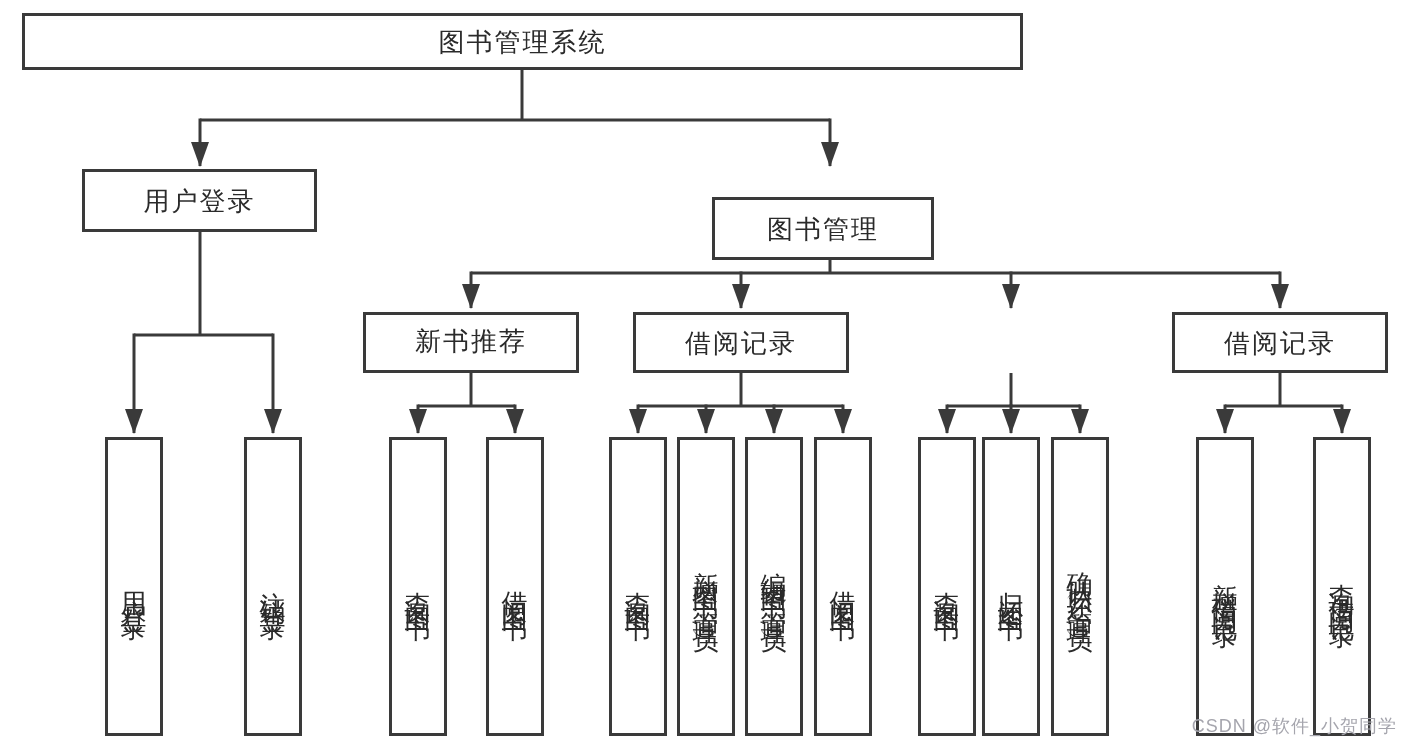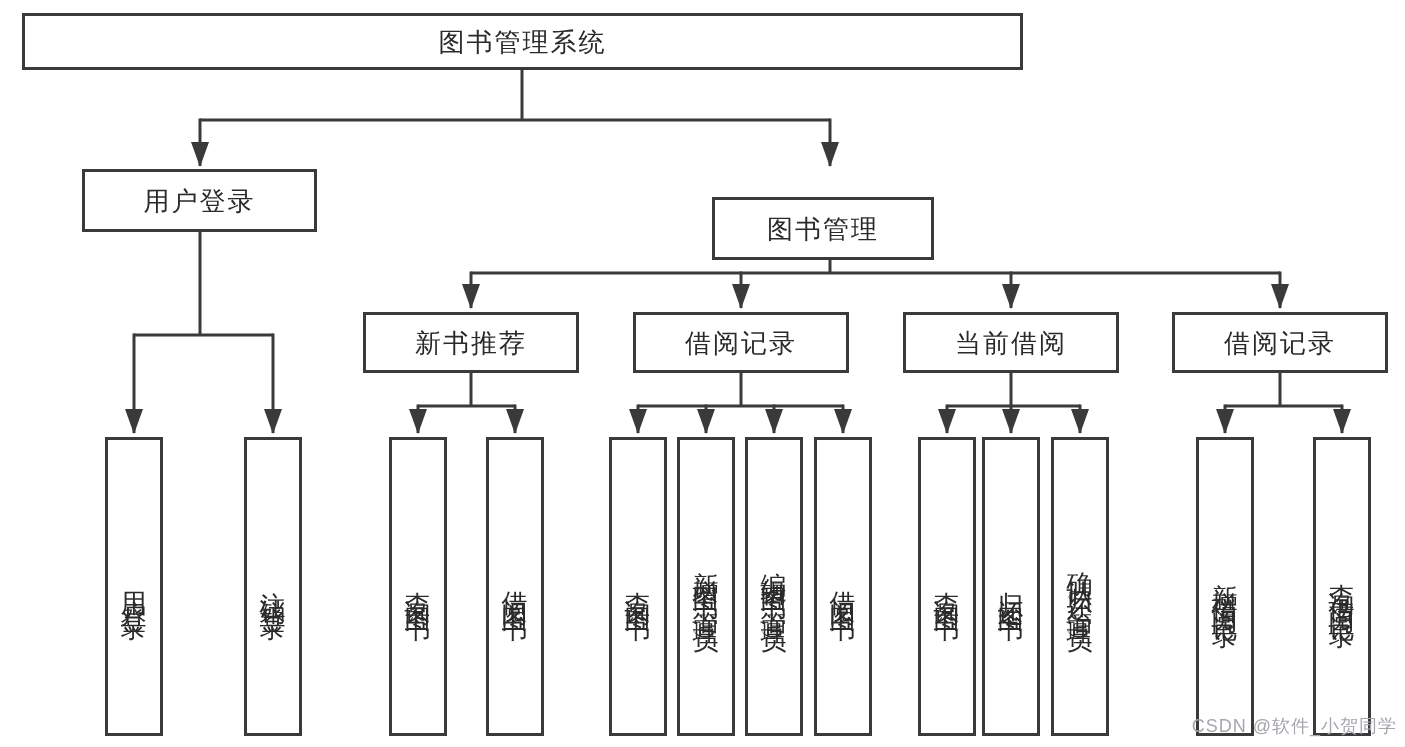--- a/index.html
+++ b/index.html
@@ -25,21 +25,21 @@
     writing-mode:vertical-rl;text-orientation:mixed;
     letter-spacing:8px;
   }
   
   .n-root{left:22px;top:13px;width:1001px;height:57px;}
   
   .n-l2a{left:82px;top:169px;width:235px;height:63px;}
   .n-l2b{left:712px;top:169px;width:222px;height:63px;margin-top:28px;}
   
   .n-l3{top:312px;width:216px;height:61px;}
-  .n-l3a{left:363px;}
+  .n-l3a{left:363px;font-family:Liberation Mono, monospace;}
   .n-l3b{left:633px;}
   .n-l3c{left:903px;}
   .n-l3d{left:1172px;}
   
   .leaf{top:437px;width:58px;height:299px;}
   .lf1{left:105px;}  .lf2{left:244px;}
   .lf3{left:389px;}  .lf4{left:486px;}
   .lf5{left:609px;}  .lf6{left:677px;}  .lf7{left:745px;}  .lf8{left:814px;}
   .lf9{left:918px;}  .lf10{left:982px;} .lf11{left:1051px;}
   .lf12{left:1196px;}.lf13{left:1313px;}
@@ -109,21 +109,20 @@
     </g>
   </svg>
 
   <div class="box n-root">图书管理系统</div>
 
   <div class="box n-l2a">用户登录</div>
   <div class="box n-l2b">图书管理</div>
 
   <div class="box n-l3 n-l3a">新书推荐</div>
   <div class="box n-l3 n-l3b">借阅记录</div>
-  <div class="box n-l3 n-l3c">当前借阅</div>
   <div class="box n-l3 n-l3d">借阅记录</div>
 
   <div class="box vbox leaf lf1">用户登录</div>
   <div class="box vbox leaf lf2">注销登录</div>
 
   <div class="box vbox leaf lf3">查询图书</div>
   <div class="box vbox leaf lf4">借阅图书</div>
 
   <div class="box vbox leaf lf5">查询图书</div>
   <div class="box vbox leaf lf6">新增图书（管理员）</div>

